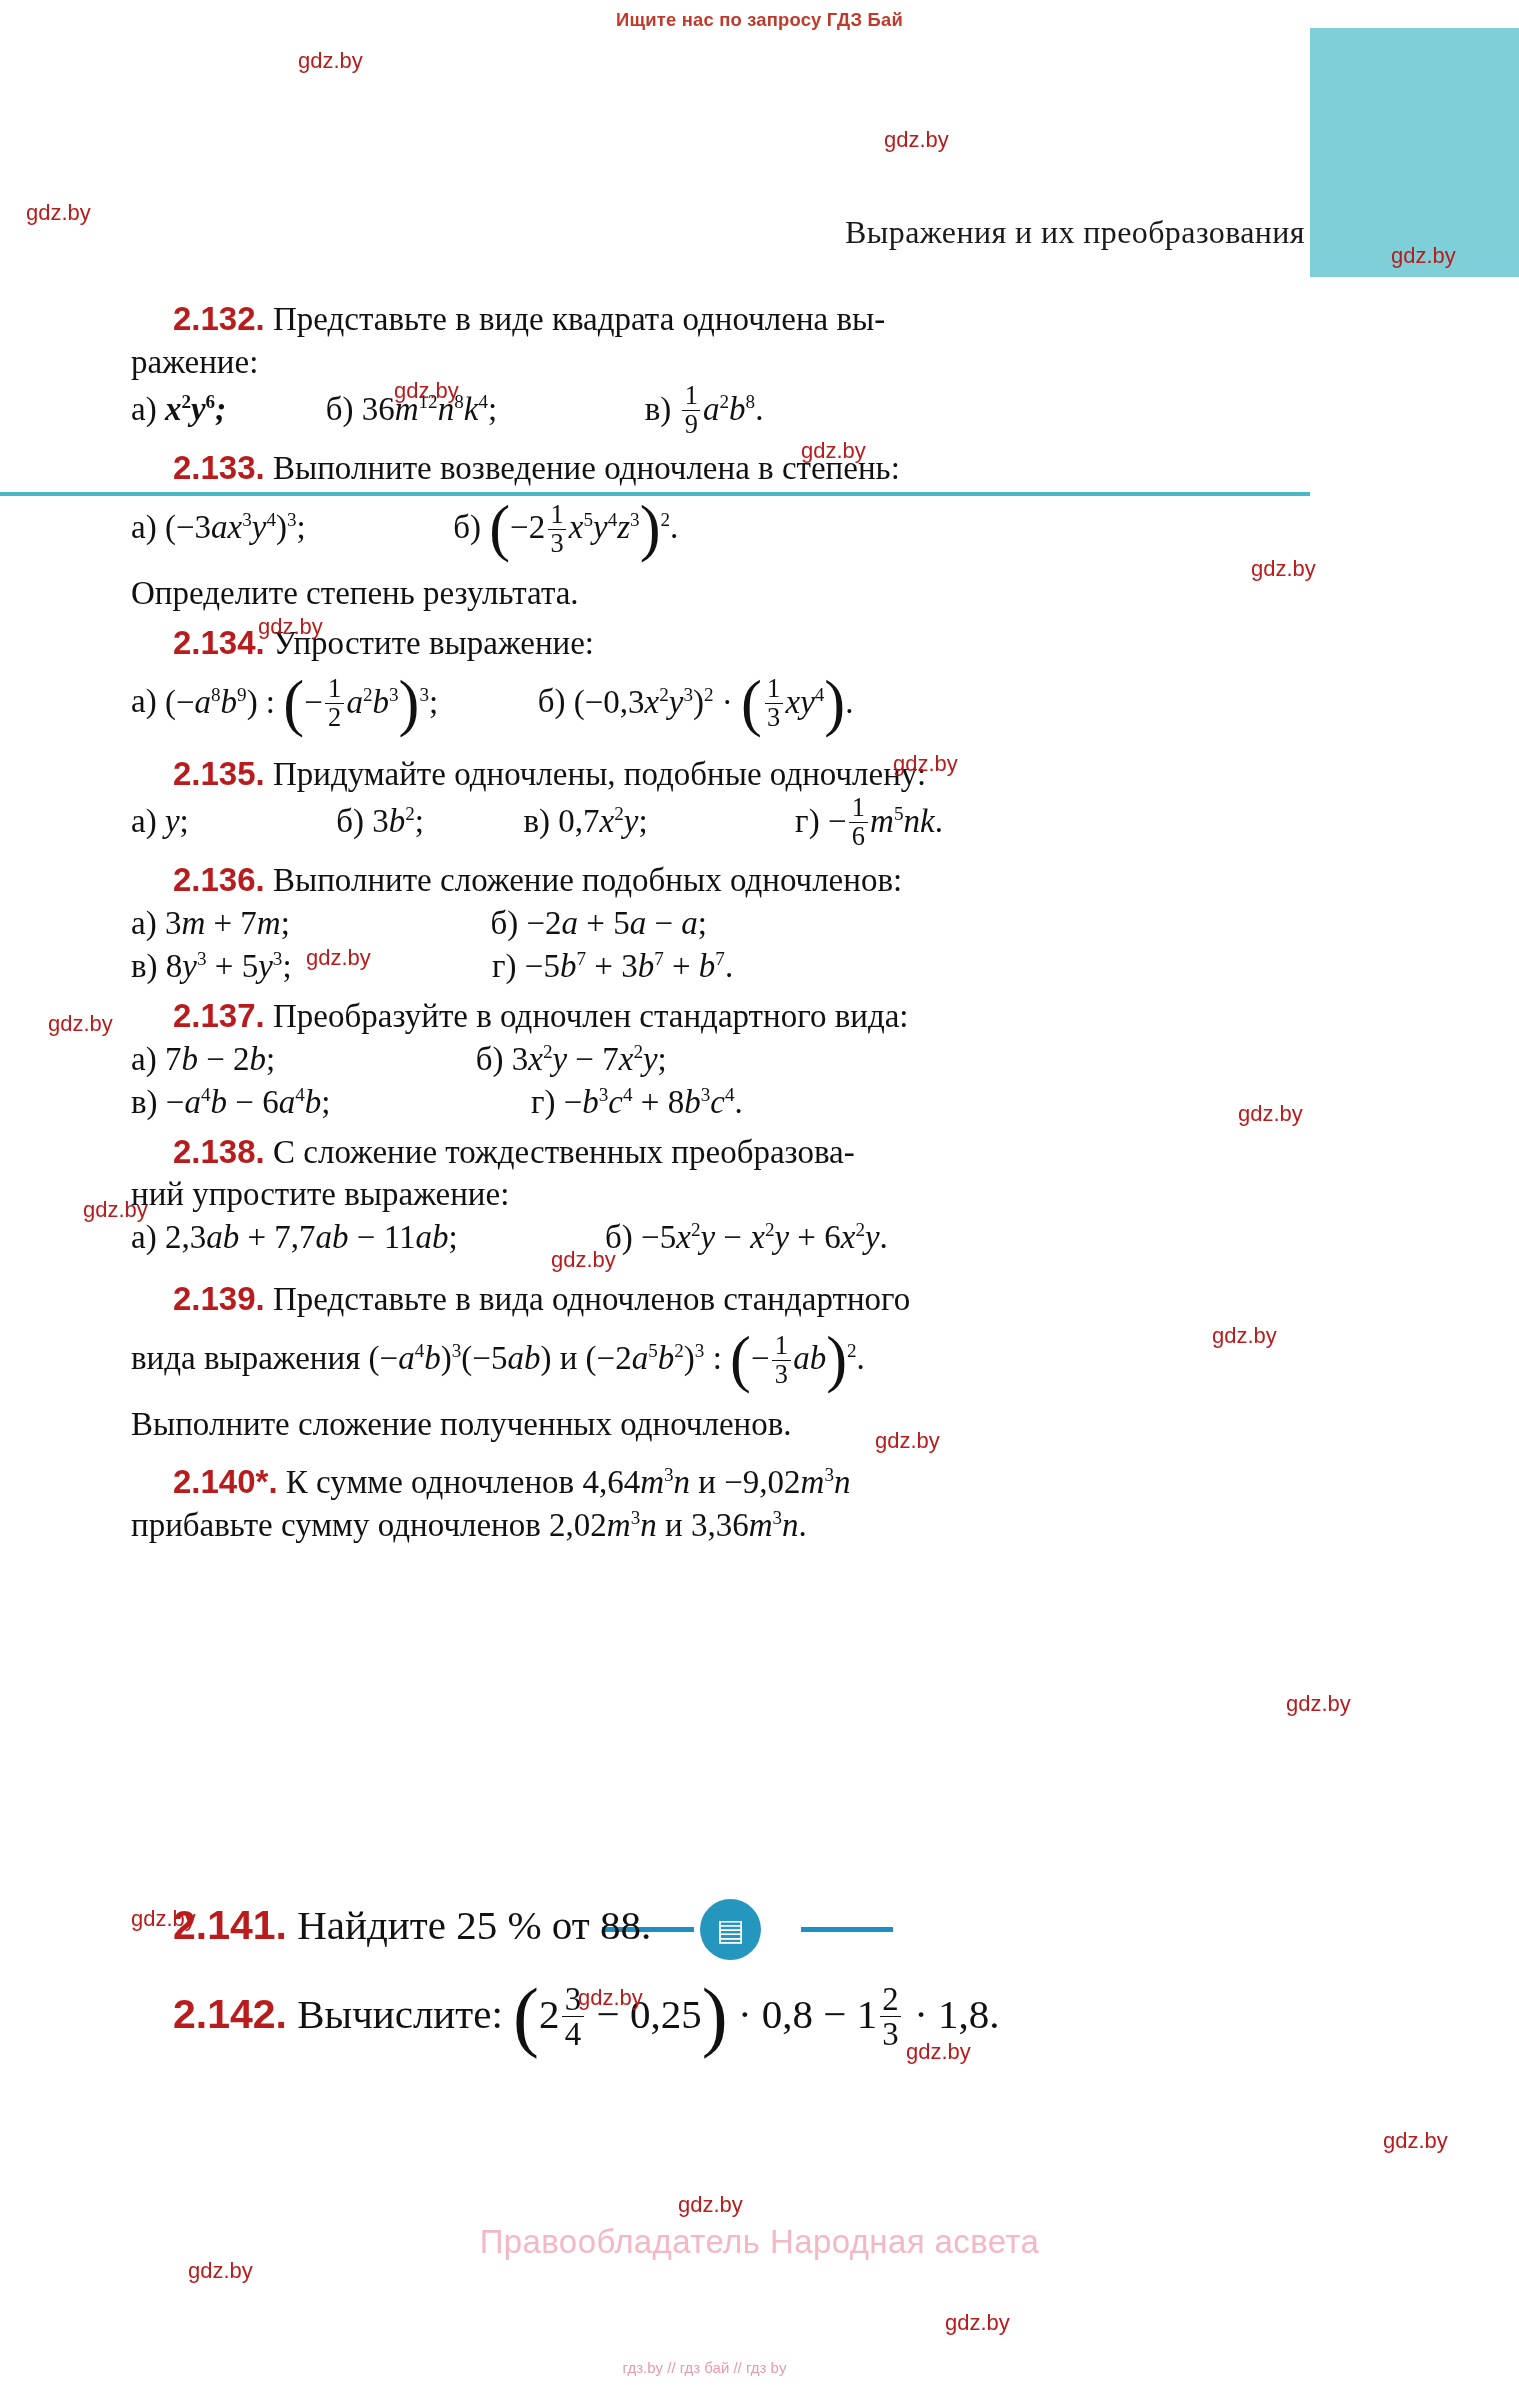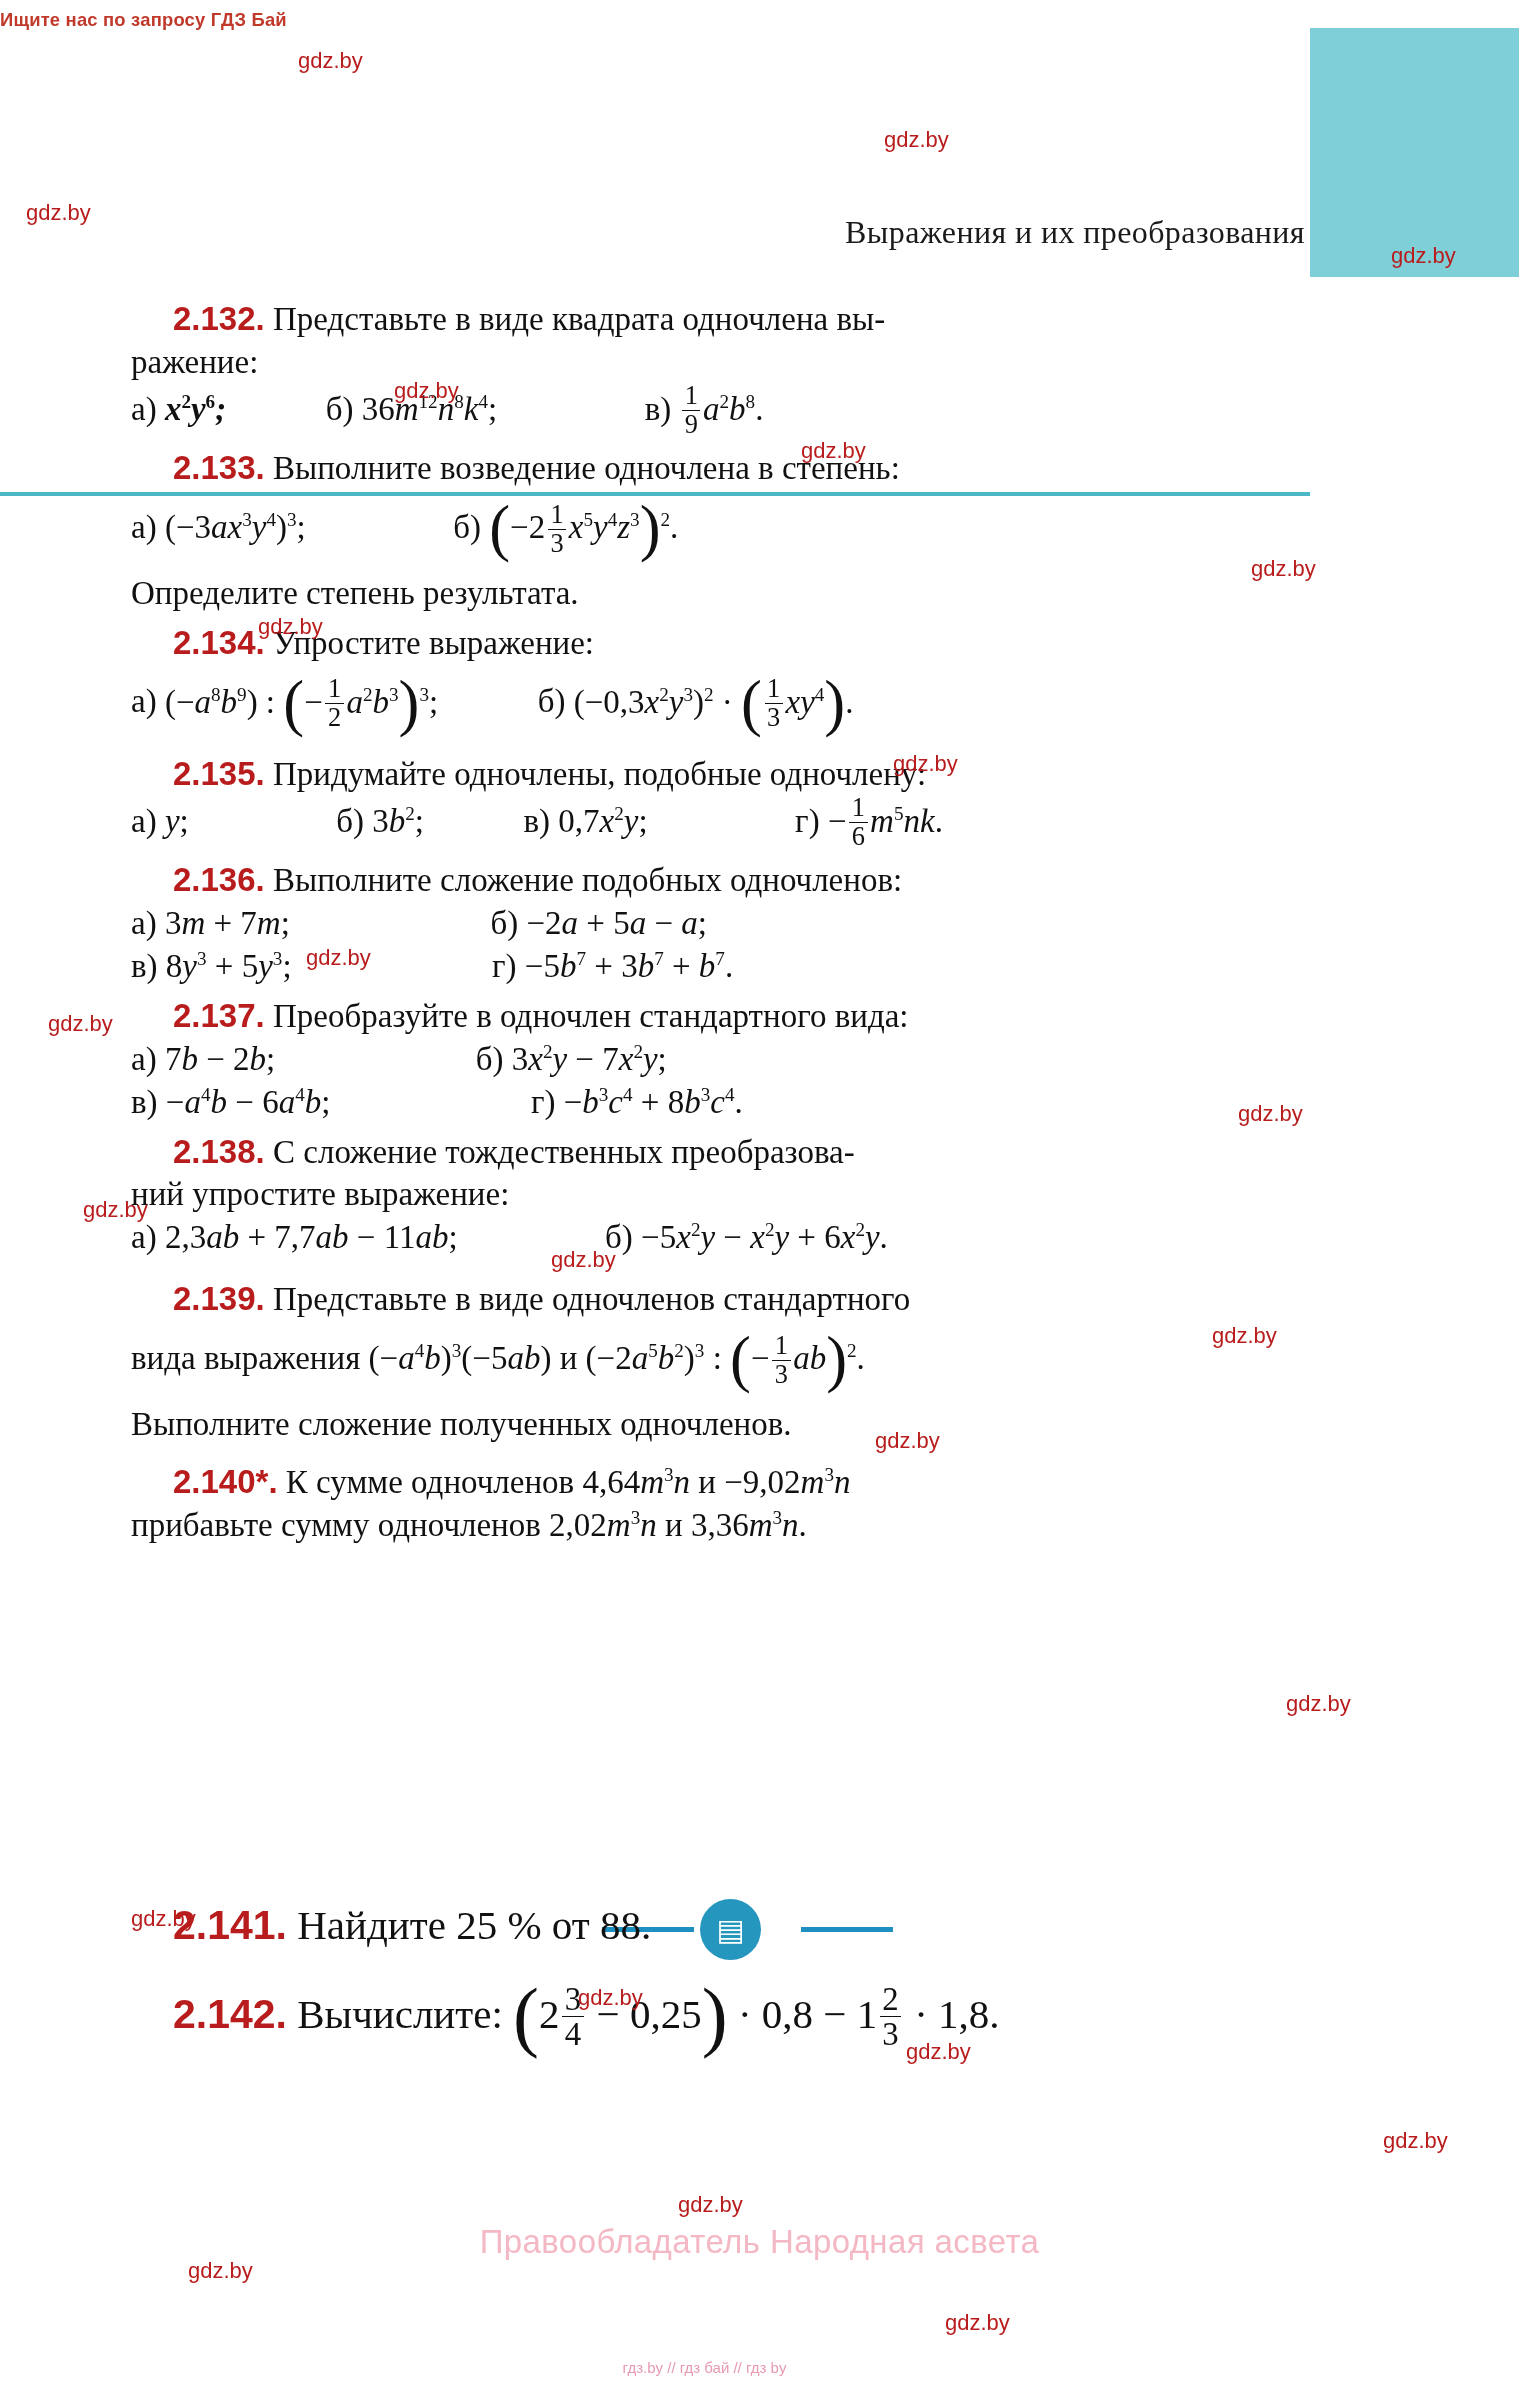--- a/index.html
+++ b/index.html
@@ -18,21 +18,21 @@
     position: relative;
     width: 1519px;
     height: 2401px;
   }
   
   .top-banner {
     position: absolute;
     top: 8.8px;
     left: 0;
     width: 1519px;
-    text-align: left;
+    text-align: center;
     font-family: "Liberation Sans", sans-serif;
     font-size: 18.4px;
     font-weight: bold;
     color: #c0392b;
     letter-spacing: 0.2px;
   }
   
   .header {
     position: absolute;
     top: 214px;
@@ -349,21 +349,21 @@
         <span> 2,3<i>ab</i> + 7,7<i>ab</i> − 11<i>ab</i>;</span>
         <span class="ab-gap-lg"></span>
         <span>б)</span>
         <span> −5<i>x</i><sup class="en">2</sup><i>y</i> − <i>x</i><sup class="en">2</sup><i>y</i> + 6<i>x</i><sup class="en">2</sup><i>y</i>.</span>
       </span>
     </div>
 
     <div class="task" style="margin-top:19px;">
       <span class="line">
         <span class="indent"></span><span class="tnum">2.139.</span>
-        <span>Представьте в виде одночленов стандартного</span>
+        <span>Представьте в вида одночленов стандартного</span>
       </span>
       <span class="line">
         вида выражения (−<i>a</i><sup class="en">4</sup><i>b</i>)<sup class="en">3</sup>(−5<i>ab</i>) и (−2<i>a</i><sup class="en">5</sup><i>b</i><sup class="en">2</sup>)<sup class="en">3</sup> : <span class="paren-big">(</span>−<span class="frac"><span class="num">1</span><span class="den">3</span></span><i>ab</i><span class="paren-big">)</span><sup class="en">2</sup>.
       </span>
       <span class="line">
         <span>Выполните сложение полученных одночленов.</span>
       </span>
     </div>
 
     <div class="task" style="margin-top:15.8px;">

